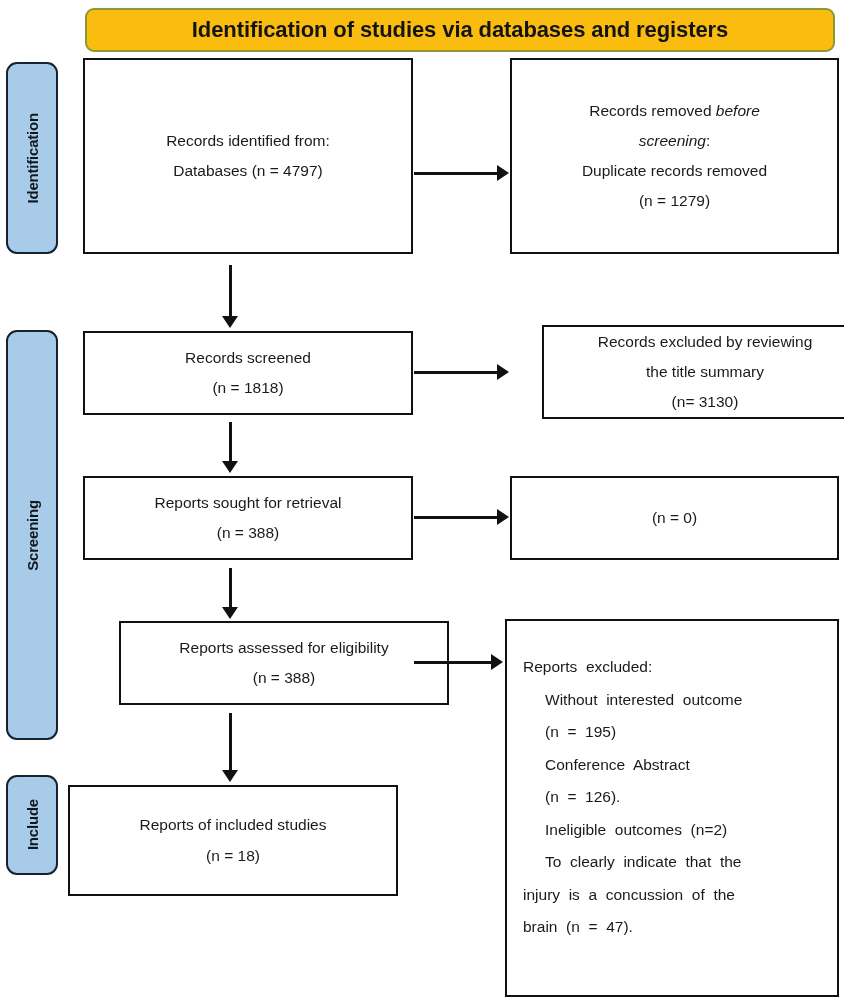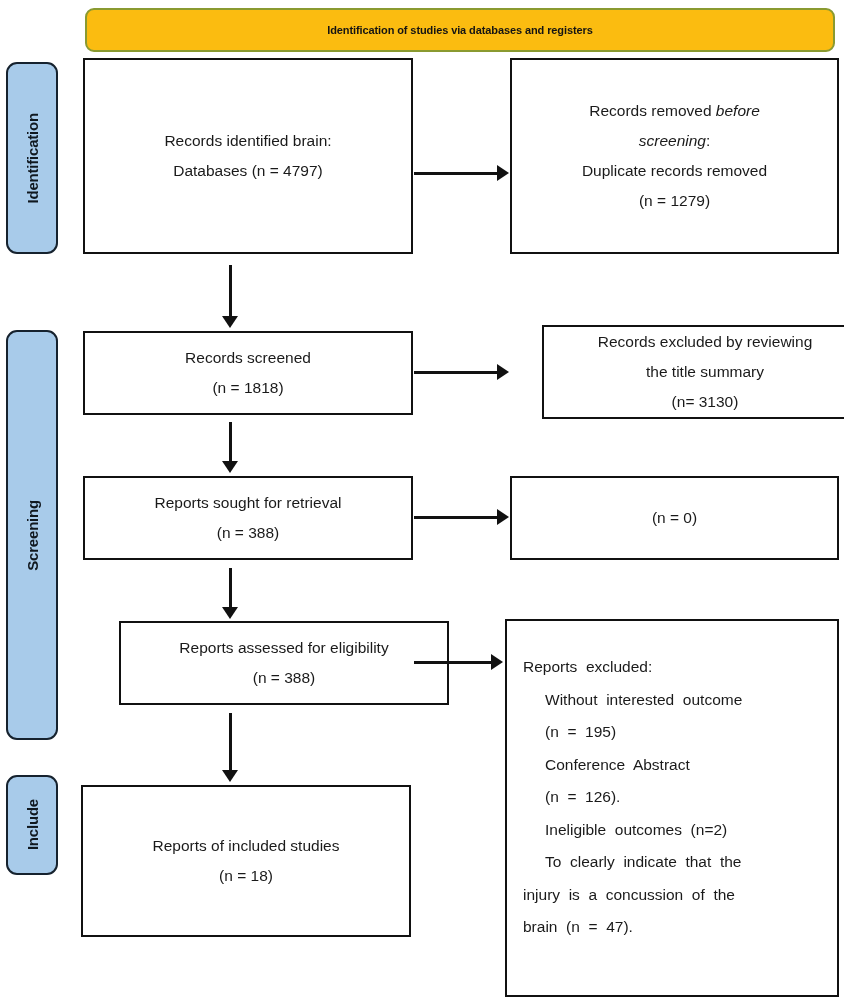--- a/index.html
+++ b/index.html
@@ -29,21 +29,21 @@
     top: 8px;
     width: 750px;
     height: 44px;
     background: #FBBC10;
     border: 2px solid #8a9a30;
     border-radius: 9px;
     display: flex;
     align-items: center;
     justify-content: center;
     font-weight: bold;
-    font-size: 11px;
+    font-size: 22px;
     letter-spacing: -0.1px;
     color: #141414;
   }
 
   
   .stage {
     position: absolute;
     background: #A8CBEA;
     border: 2.5px solid #16222e;
     border-radius: 11px;
@@ -81,21 +81,21 @@
     padding: 8px 8px;
   }
   .box .line { display: block; white-space: pre; }
   .box i { font-style: italic; }
 
   
   .b-identified { left: 83px;  top: 58px;  width: 330px; height: 196px; }
   .b-screened   { left: 83px;  top: 331px; width: 330px; height: 84px;  }
   .b-sought     { left: 83px;  top: 476px; width: 330px; height: 84px;  }
   .b-assessed   { left: 83px;  top: 621px; width: 330px; height: 84px; margin-left: 36px;  }
-  .b-included   { left: 81px;  top: 785px; width: 330px; height: 152px; }
+  .b-included   { left: 68px;  top: 785px; width: 330px; height: 111px; }
 
   
   .b-removed    { left: 510px; top: 58px;  width: 329px; height: 196px; }
   .b-excl-title { left: 542px; top: 325px; width: 326px; height: 94px;  }
   .b-notretr    { left: 510px; top: 476px; width: 329px; height: 84px;  }
 
   
   .b-excluded {
     left: 505px;
     top: 619px;
@@ -164,21 +164,21 @@
     <span>Identification</span>
   </div>
   <div class="stage stage-screening">
     <span>Screening</span>
   </div>
   <div class="stage stage-include">
     <span>Include</span>
   </div>
 
   <div class="box b-identified">
-    <span class="line">Records identified brain:</span>
+    <span class="line">Records identified from:</span>
     <span class="line">Databases (n = 4797)</span>
   </div>
 
   <div class="box b-removed">
     <span class="line"><span>Records removed </span><i>before</i></span>
     <span class="line"><i>screening</i><span>:</span></span>
     <span class="line">Duplicate records removed</span>
     <span class="line">(n = 1279)</span>
   </div>
 

